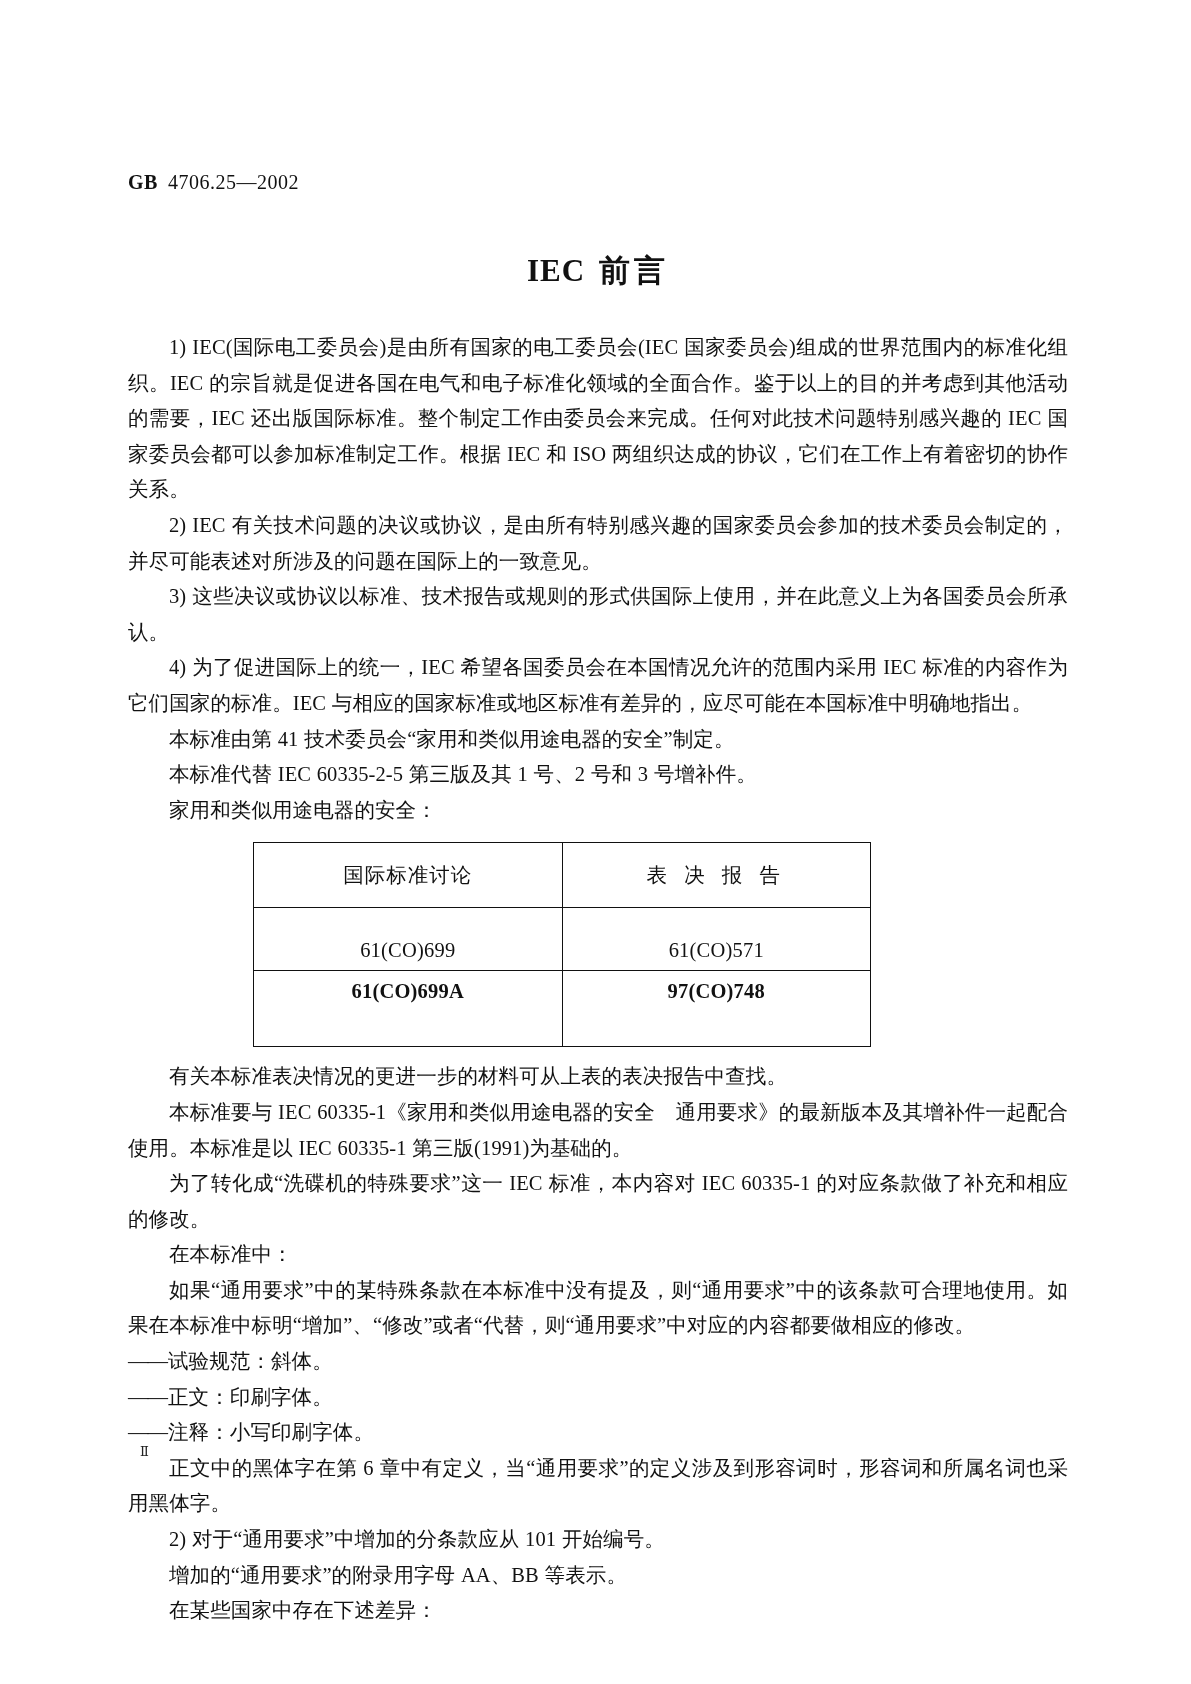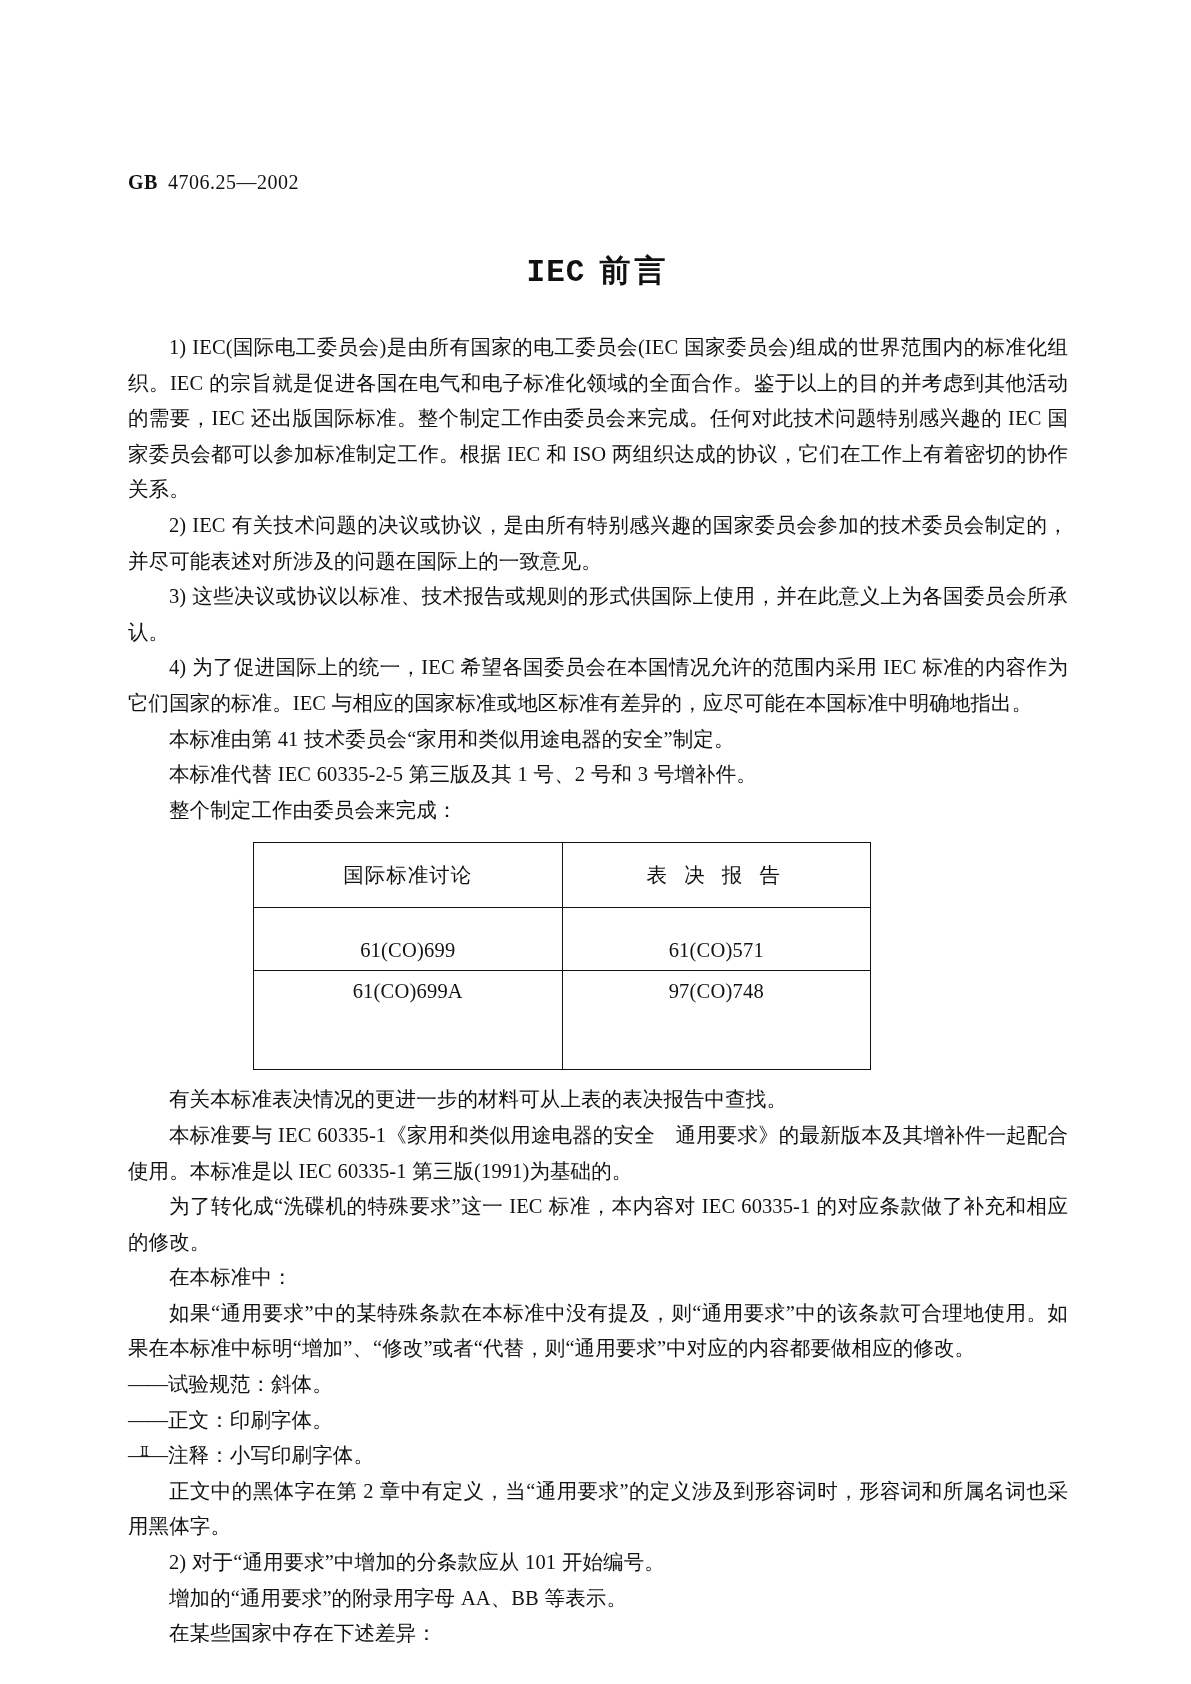--- a/index.html
+++ b/index.html
@@ -52,21 +52,21 @@
   }
 
   .page-title {
     text-align: center;
     font-size: 31px;
     font-weight: bold;
     letter-spacing: 2px;
     margin: 0 0 38px 0;
     font-family: "Liberation Serif", "DejaVu Serif", serif;
   }
-  .page-title .title-latin { letter-spacing: 1px; font-family: Liberation Mono, monospace; }
+  .page-title .title-latin { letter-spacing: 1px; }
   .page-title .title-cjk { margin-left: 14px; letter-spacing: 4px; }
 
   p.para {
     margin: 0;
     font-size: 20.5px;
     line-height: 35.6px;
     text-align: justify;
     text-justify: inter-ideograph;
     text-indent: 0;
     letter-spacing: 0.1px;
@@ -99,21 +99,21 @@
     letter-spacing: 2px;
   }
   table.basis-table th.col-left  { letter-spacing: 1px; }
   table.basis-table th.col-right { letter-spacing: 6px; }
   table.basis-table td {
     height: 40px;
     padding: 0;
     letter-spacing: 0.2px;
   }
   table.basis-table tr.first-body td { padding-top: 22px; }
-  table.basis-table tr.last-body  td { padding-bottom: 58px; }
+  table.basis-table tr.last-body  td { padding-bottom: 35px; font-weight: bold; }
 
   
   .dash-line {
     text-indent: 41px;
   }
   .dash {
     letter-spacing: -1px;
     margin-right: 1px;
   }
 
@@ -141,21 +141,21 @@
     <h1 class="page-title">
       <span class="title-latin">IEC</span><span class="title-cjk">前言</span>
     </h1>
 
     <p class="para indent">1) IEC(国际电工委员会)是由所有国家的电工委员会(IEC 国家委员会)组成的世界范围内的标准化组织。IEC 的宗旨就是促进各国在电气和电子标准化领域的全面合作。鉴于以上的目的并考虑到其他活动的需要，IEC 还出版国际标准。整个制定工作由委员会来完成。任何对此技术问题特别感兴趣的 IEC 国家委员会都可以参加标准制定工作。根据 IEC 和 ISO 两组织达成的协议，它们在工作上有着密切的协作关系。</p>
     <p class="para indent">2) IEC 有关技术问题的决议或协议，是由所有特别感兴趣的国家委员会参加的技术委员会制定的，并尽可能表述对所涉及的问题在国际上的一致意见。</p>
     <p class="para indent">3) 这些决议或协议以标准、技术报告或规则的形式供国际上使用，并在此意义上为各国委员会所承认。</p>
     <p class="para indent">4) 为了促进国际上的统一，IEC 希望各国委员会在本国情况允许的范围内采用 IEC 标准的内容作为它们国家的标准。IEC 与相应的国家标准或地区标准有差异的，应尽可能在本国标准中明确地指出。</p>
     <p class="para indent">本标准由第 41 技术委员会“家用和类似用途电器的安全”制定。</p>
     <p class="para indent">本标准代替 IEC 60335-2-5 第三版及其 1 号、2 号和 3 号增补件。</p>
-    <p class="para indent">整个制定工作由委员会来完成：</p>
+    <p class="para indent">家用和类似用途电器的安全：</p>
 
     <div class="tbl-wrap">
       <table class="basis-table">
         <thead>
           <tr>
             <th class="col-left">国际标准讨论</th>
             <th class="col-right">表 决 报 告</th>
           </tr>
         </thead>
         <tbody>
@@ -174,21 +174,21 @@
     <p class="para indent">有关本标准表决情况的更进一步的材料可从上表的表决报告中查找。</p>
     <p class="para indent">本标准要与 IEC 60335-1《家用和类似用途电器的安全　通用要求》的最新版本及其增补件一起配合使用。本标准是以 IEC 60335-1 第三版(1991)为基础的。</p>
     <p class="para indent">为了转化成“洗碟机的特殊要求”这一 IEC 标准，本内容对 IEC 60335-1 的对应条款做了补充和相应的修改。</p>
     <p class="para indent">在本标准中：</p>
     <p class="para indent">如果“通用要求”中的某特殊条款在本标准中没有提及，则“通用要求”中的该条款可合理地使用。如果在本标准中标明“增加”、“修改”或者“代替，则“通用要求”中对应的内容都要做相应的修改。</p>
 
     <p class="para dash-line"><span class="dash">——</span><span>试验规范：斜体。</span></p>
     <p class="para dash-line"><span class="dash">——</span><span>正文：印刷字体。</span></p>
     <p class="para dash-line"><span class="dash">——</span><span>注释：小写印刷字体。</span></p>
 
-    <p class="para indent">正文中的黑体字在第 2 章中有定义，当“通用要求”的定义涉及到形容词时，形容词和所属名词也采用黑体字。</p>
+    <p class="para indent">正文中的黑体字在第 6 章中有定义，当“通用要求”的定义涉及到形容词时，形容词和所属名词也采用黑体字。</p>
     <p class="para indent">2) 对于“通用要求”中增加的分条款应从 101 开始编号。</p>
     <p class="para indent">增加的“通用要求”的附录用字母 AA、BB 等表示。</p>
     <p class="para indent">在某些国家中存在下述差异：</p>
 
   </div>
 
   <div class="folio">Ⅱ</div>
 
 </div>
 

